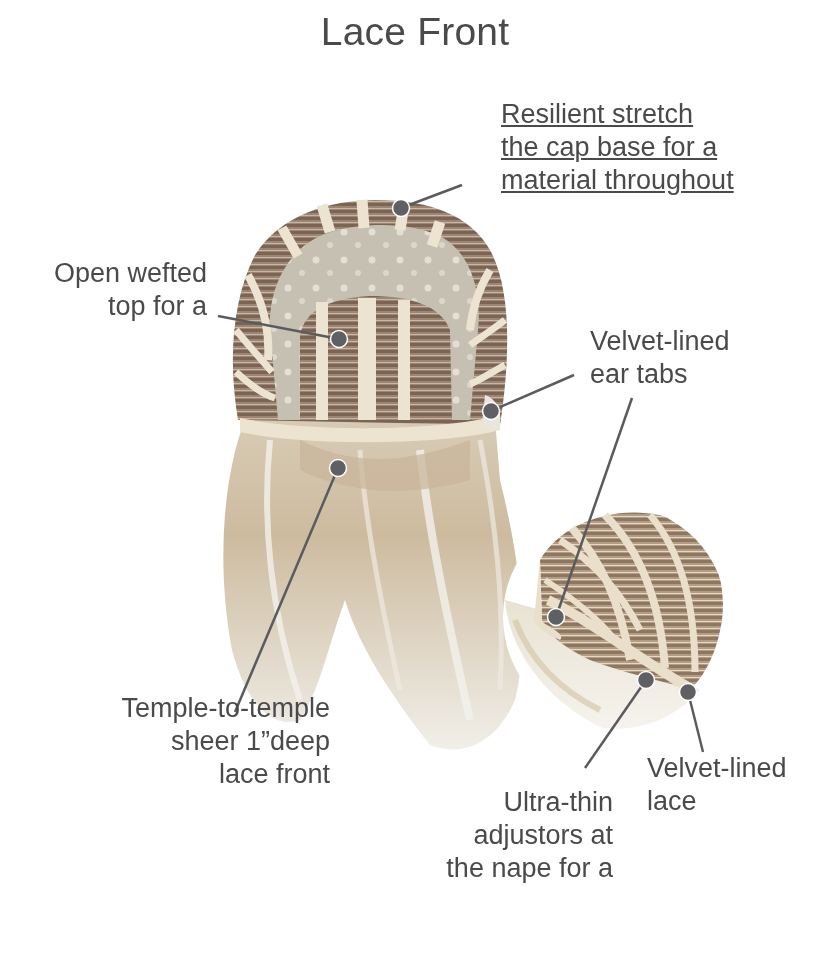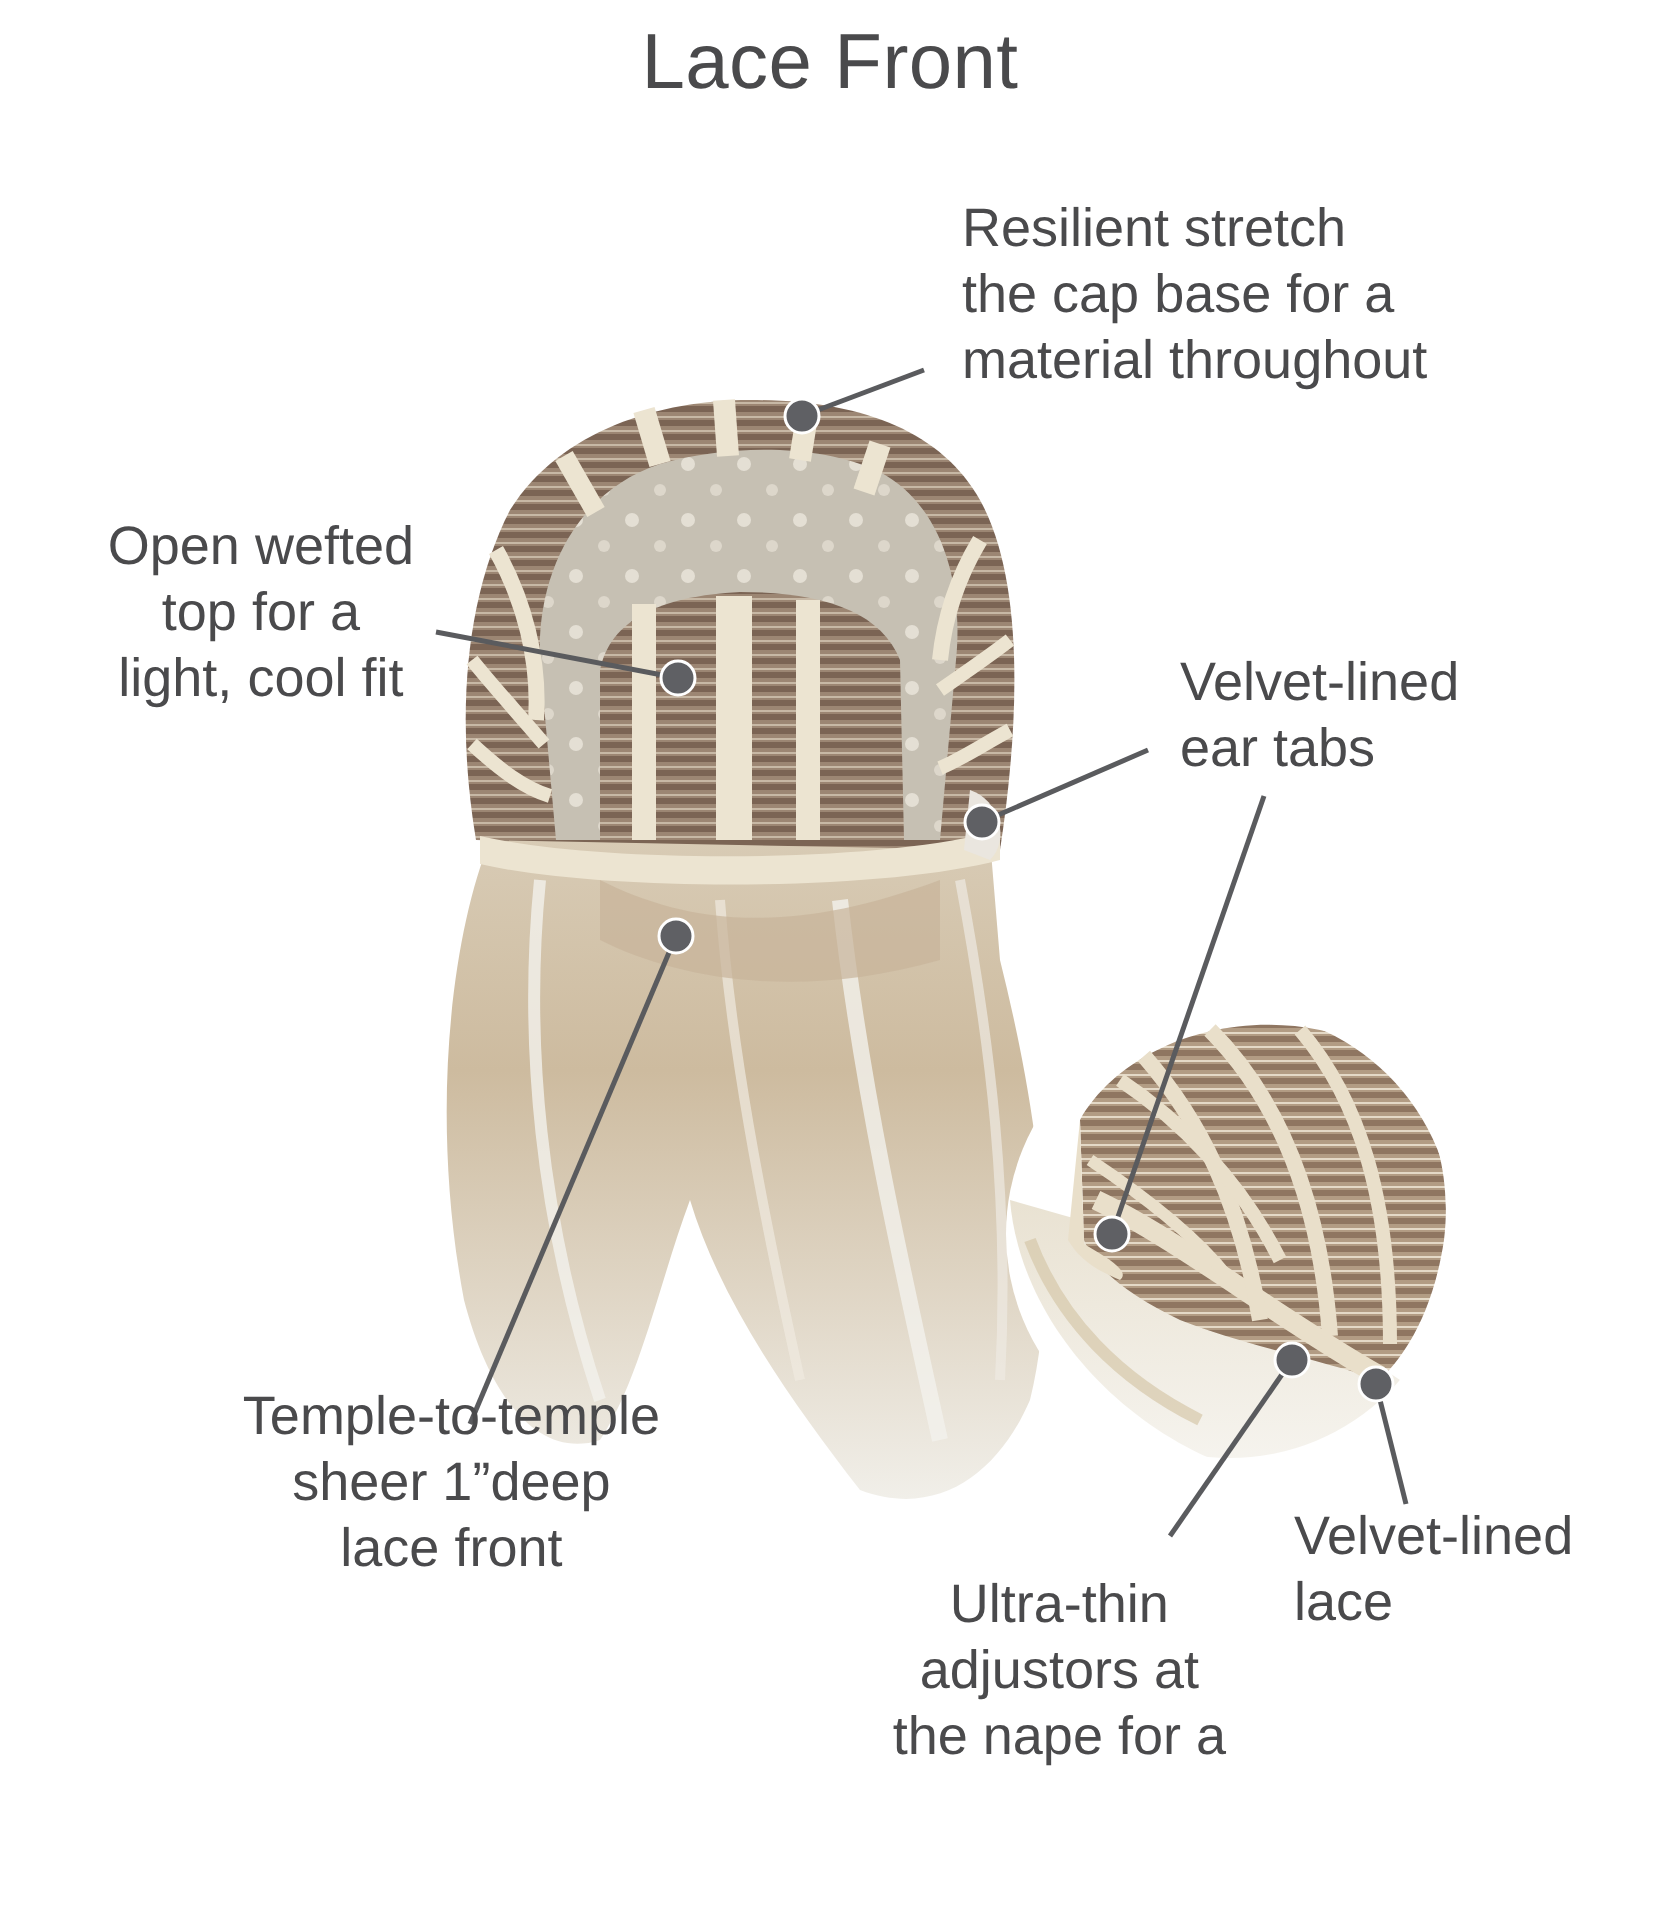--- a/index.html
+++ b/index.html
@@ -2,21 +2,21 @@
 <html><head>
   <meta charset="utf-8">
   <style>
     html, body { margin: 0; padding: 0; background: #ffffff; }
     body { width: 830px; height: 965px; position: relative; overflow: hidden;
            font-family: "Liberation Sans", sans-serif; color: #4a4a4c; }
     .title { position: absolute; top: 10px; left: 0; width: 830px; text-align: center;
              font-size: 39px; color: #4a4a4c; letter-spacing: 0.2px; }
     .label { position: absolute; font-size: 27px; line-height: 33px; color: #4a4a4c; white-space: nowrap; }
     .label .ln { display: block; }
-    .right { text-align: center; }
+    .right { text-align: right; }
     .left { text-align: left; }
     svg.art { position: absolute; top: 0; left: 0; }
   </style>
 </head>
 <body>
 
 <svg class="art" width="830" height="965" viewBox="0 0 830 965">
   <defs>
     <linearGradient id="hairGrad" x1="0" y1="0" x2="0" y2="1">
       <stop offset="0" stop-color="#d8cbb5"></stop>
@@ -127,30 +127,29 @@
     <circle cx="646" cy="680" r="8.5" fill="#5f6064" stroke="#ffffff" stroke-width="1.5"></circle>
   </g>
   <g>
     <line x1="688" y1="692" x2="703" y2="752" stroke="#5a5b5e" stroke-width="2.5"></line>
     <circle cx="688" cy="692" r="8.5" fill="#5f6064" stroke="#ffffff" stroke-width="1.5"></circle>
   </g>
 </svg>
 
 <div class="title">Lace Front</div>
 
-<div class="label left" style="left:481px; top:98px;">
+<div class="label left" style="left:501px; top:98px;text-decoration:underline;">
   <span class="ln">Resilient stretch</span>
   <span class="ln">the cap base for a</span>
   <span class="ln">material throughout</span>
 </div>
 
 <div class="label right" style="right:623px; top:257px;">
   <span class="ln">Open wefted</span>
   <span class="ln">top for a</span>
-  <span class="ln">light, cool fit</span>
 </div>
 
 <div class="label left" style="left:590px; top:325px;">
   <span class="ln">Velvet-lined</span>
   <span class="ln">ear tabs</span>
 </div>
 
 <div class="label right" style="right:500px; top:692px;">
   <span class="ln">Temple-to-temple</span>
   <span class="ln">sheer 1”deep</span>

